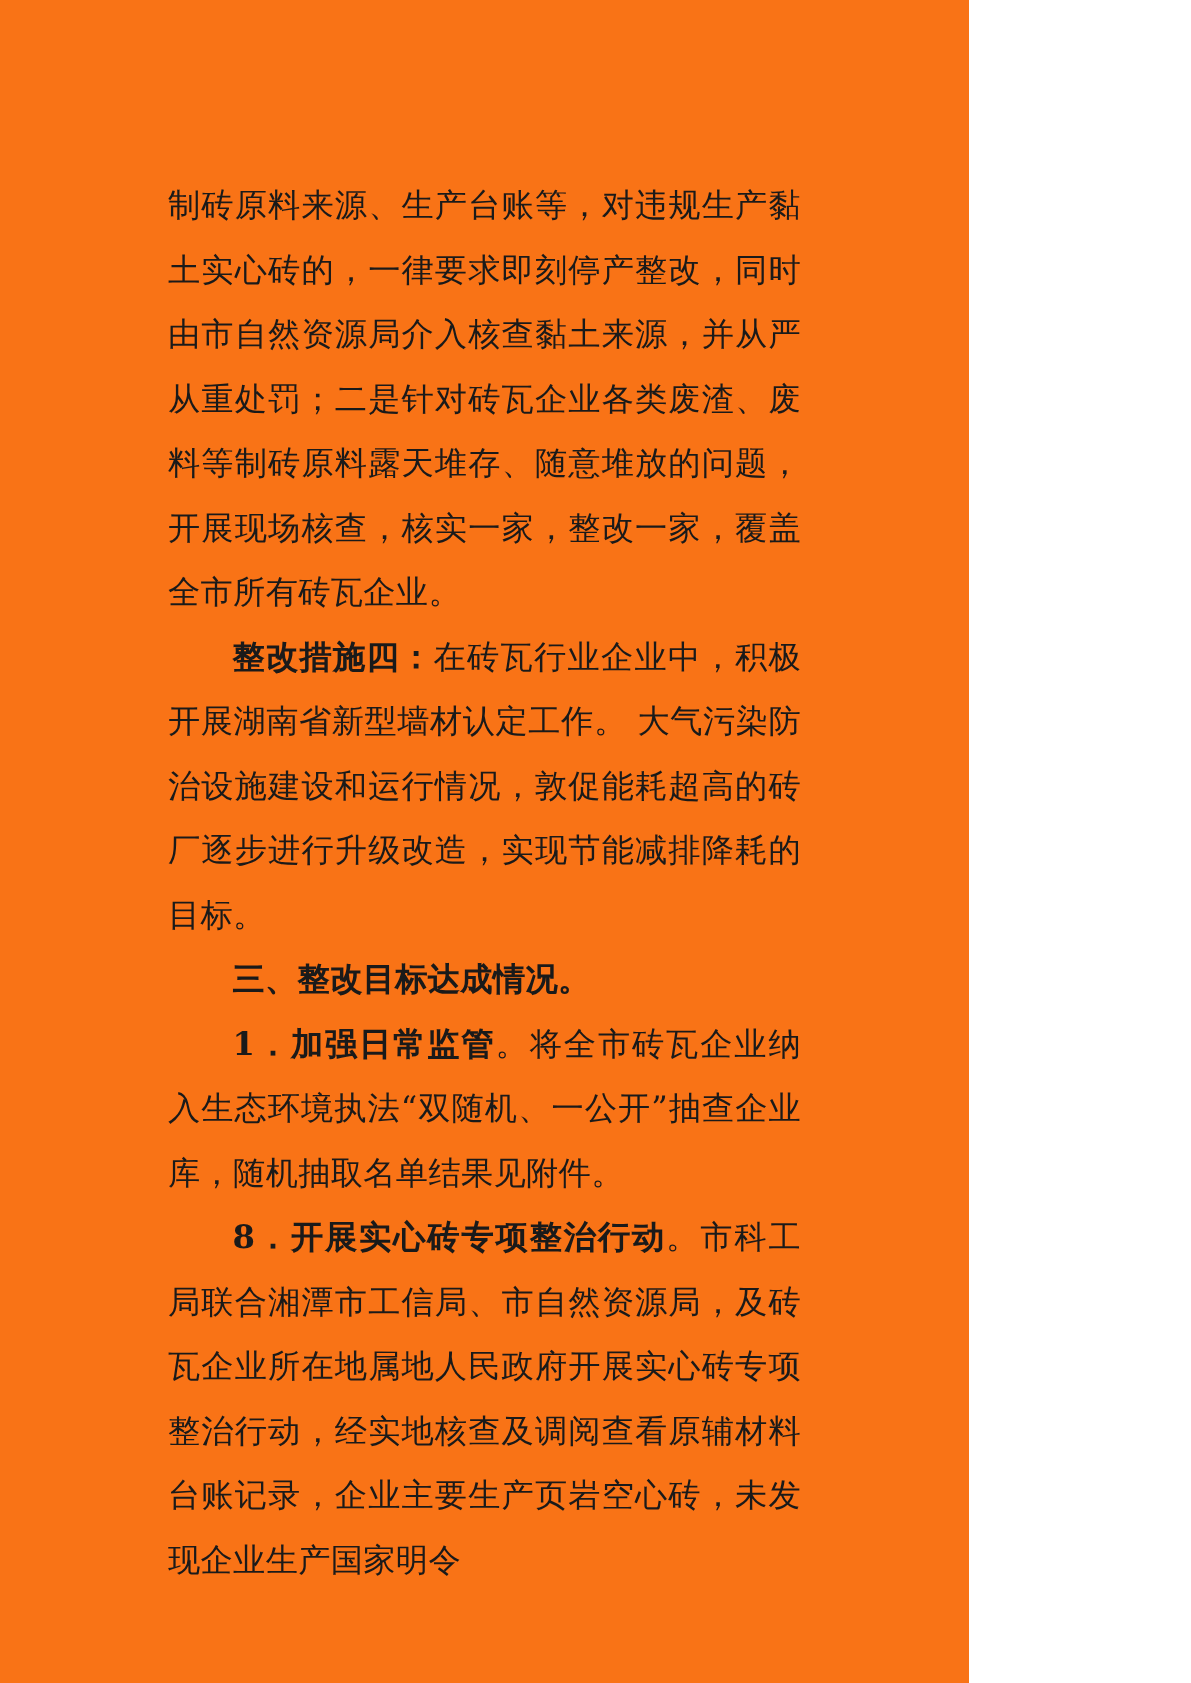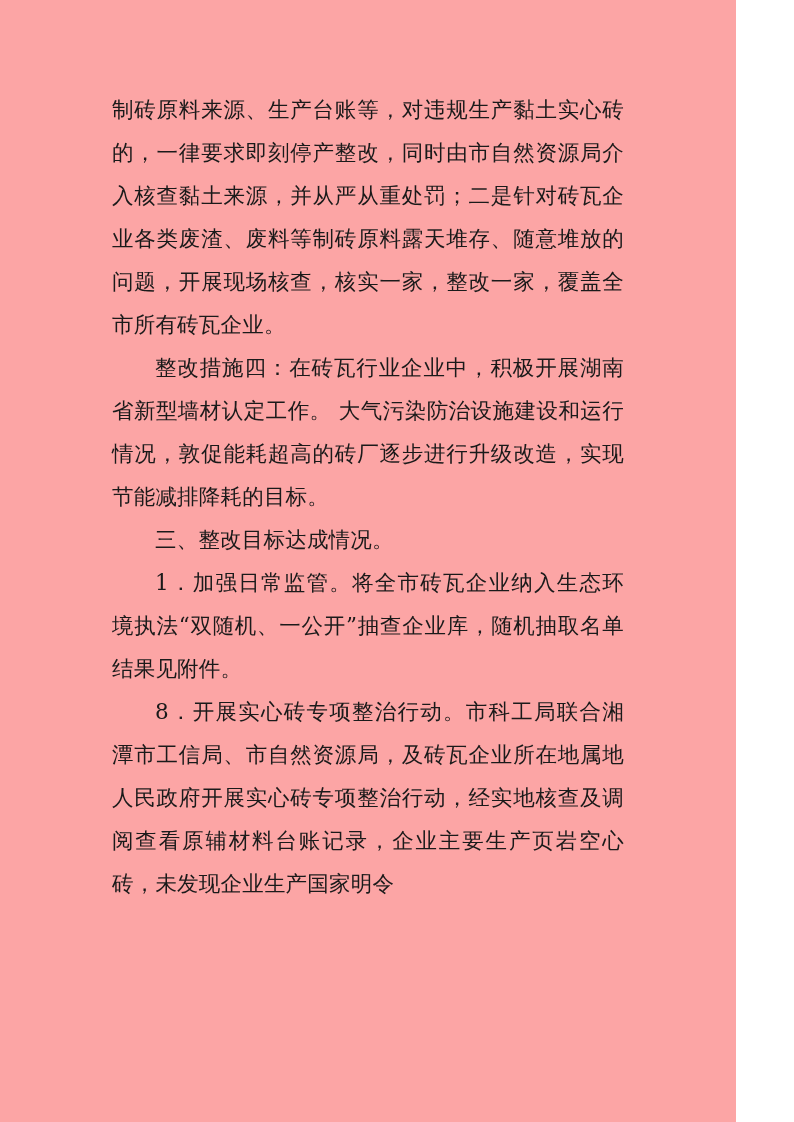--- a/index.html
+++ b/index.html
@@ -8,43 +8,43 @@
     background: #ffffff;
   }
   body {
     width: 794px;
     height: 1122px;
     font-family: "DejaVu Serif", "Liberation Serif", serif;
     color: #1a1a1a;
   }
   .page {
     position: relative;
-    width: 736px;
+    width: 646px;
     height: 1122px;
     box-sizing: border-box;
-    padding: 88px 112px 80px 112px;
-    background: #fca5a5;
+    padding: 116px 112px 80px 112px;
+    background: #f97316;
   }
   .doc-body {
     font-size: 21.5px;
     line-height: 43px;
     text-align: justify;
     text-justify: inter-ideograph;
     letter-spacing: 0.2px;
   }
   p {
     margin: 0;
     text-indent: 2em;
     text-align: justify;
   }
   p.no-indent {
     text-indent: 0;
   }
   .bold {
-    font-weight: normal;
+    font-weight: bold;
   }
 </style>
 </head>
 <body>
 
 <div class="page">
   <div class="doc-body" id="doc-body">
       <p class="no-indent"><span>制砖原料来源、生产台账等，对违规生产黏土实心砖的，一律要求即刻停产整改，同时由市自然资源局介入核查黏土来源，并从严从重处罚；二是针对砖瓦企业各类废渣、废料等制砖原料露天堆存、随意堆放的问题，开展现场核查，核实一家，整改一家，覆盖全市所有砖瓦企业。</span></p>
       <p><span class="bold">整改措施四：</span><span>在砖瓦行业企业中，积极开展湖南省新型墙材认定工作。 大气污染防治设施建设和运行情况，敦促能耗超高的砖厂逐步进行升级改造，实现节能减排降耗的目标。</span></p>
       <p><span class="bold">三、整改目标达成情况。</span></p>

